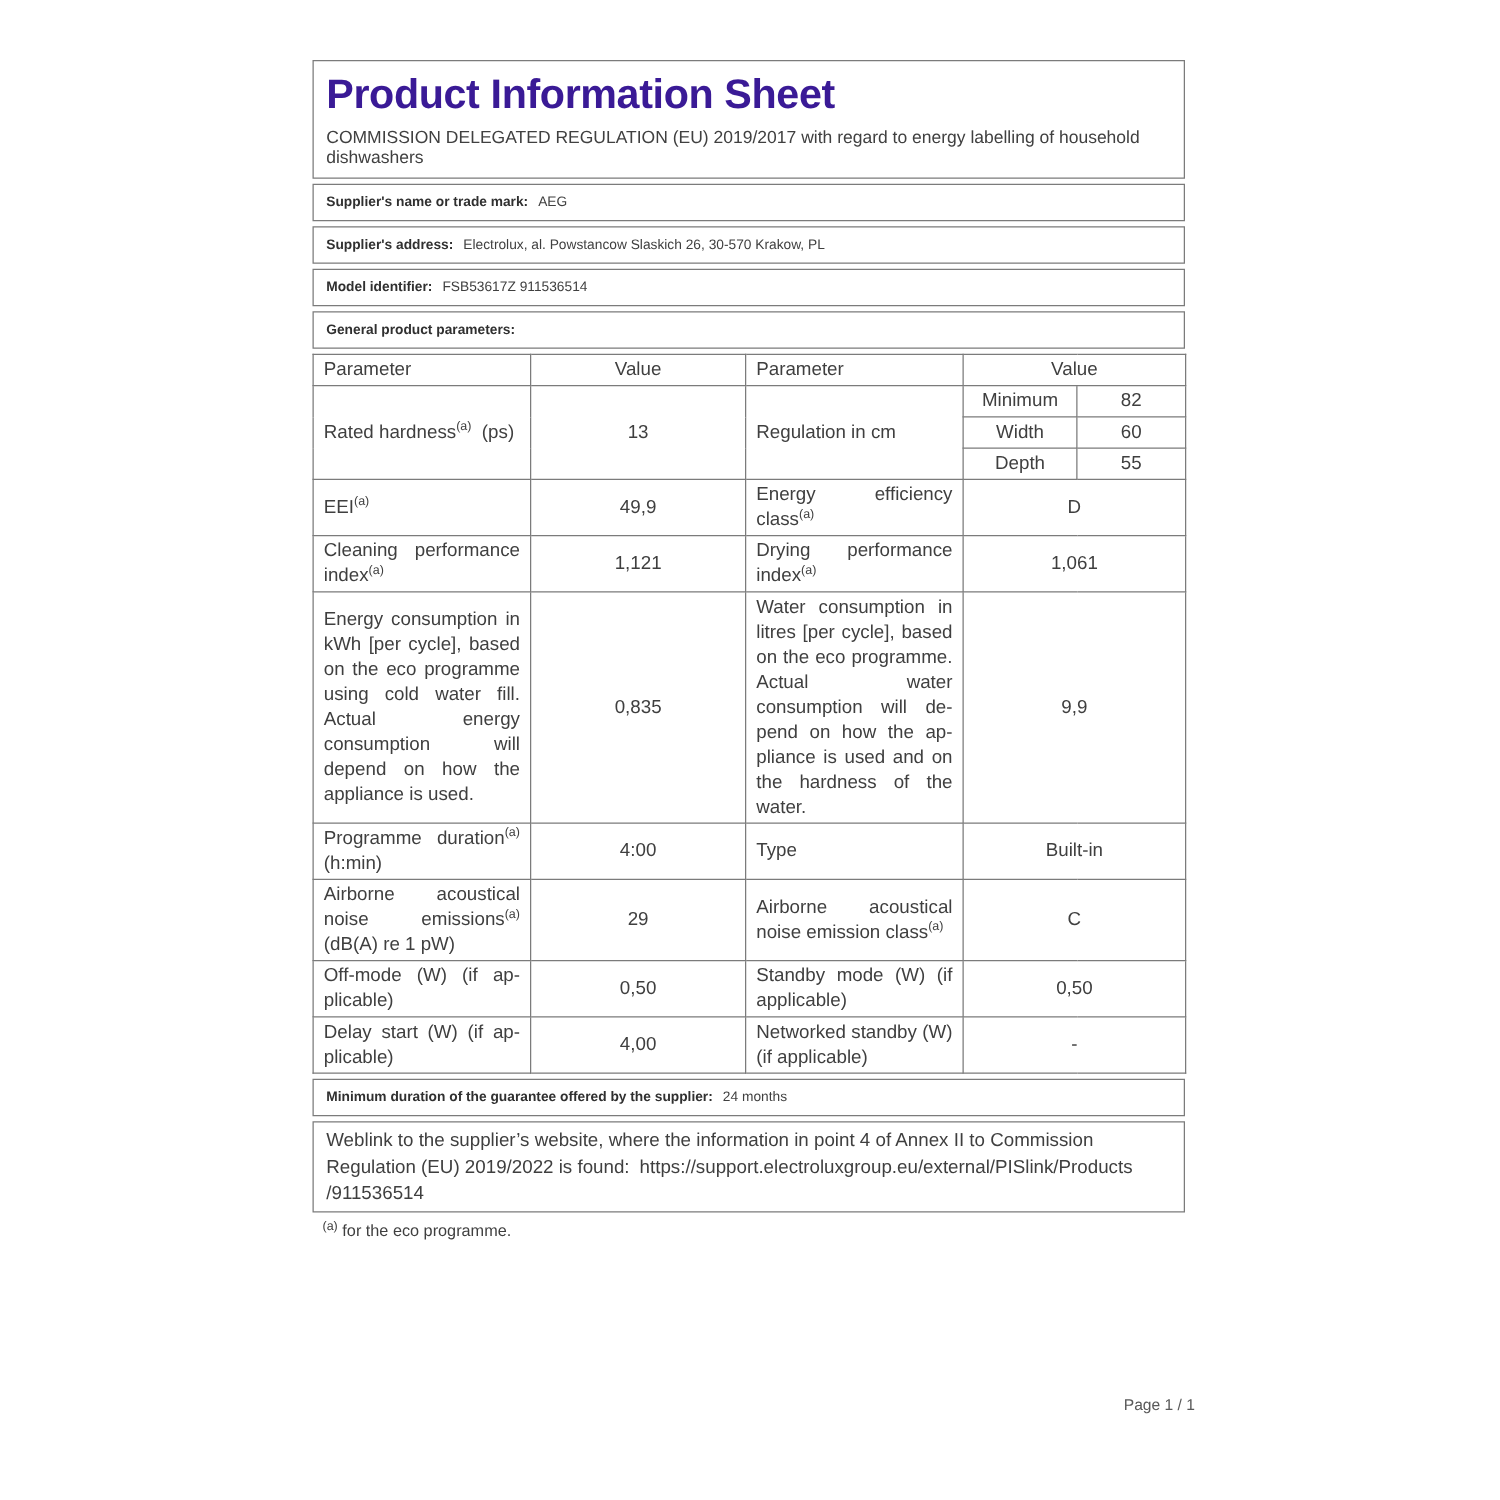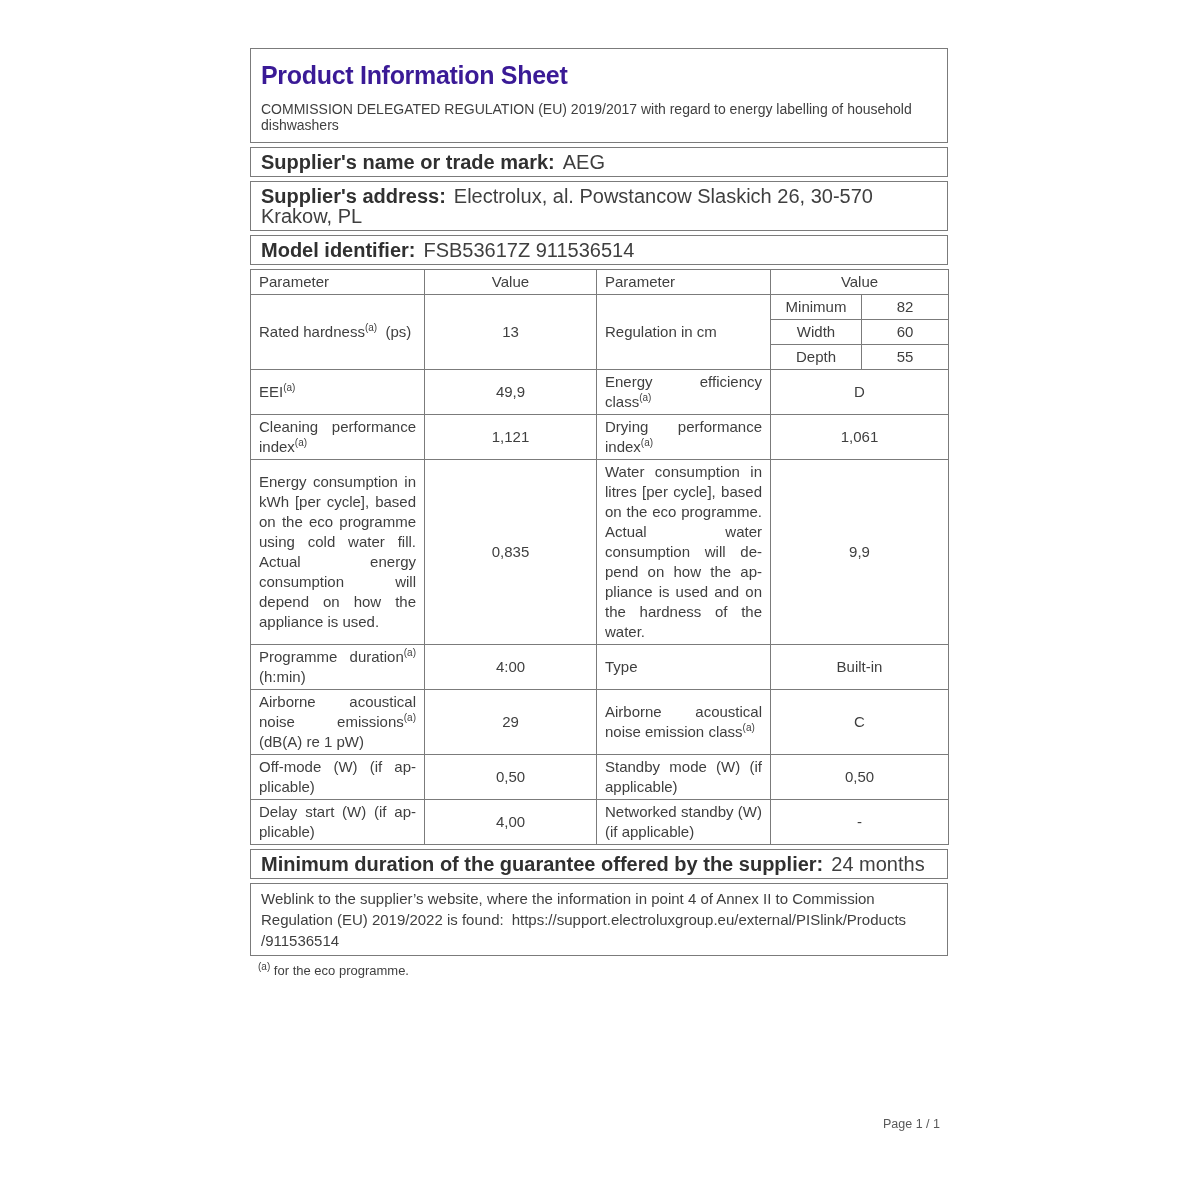--- a/index.html
+++ b/index.html
@@ -24,35 +24,35 @@
     border: 1px solid #7b7b7b;
     margin-bottom: 4px;
     box-sizing: border-box;
     background: #ffffff;
   }
   .title-box {
     padding: 7px 10px 9px 10px;
   }
   .title-box h1 {
     margin: 0;
-    font-size: 25px;
+    font-size: 33px;
     line-height: 38px;
     font-weight: 700;
     color: var(--accent, #3a1a96);
     letter-spacing: -0.3px;
   }
   .subtitle {
     margin-top: 7px;
     font-size: 14px;
     line-height: 16px;
     color: #404040;
   }
   .info-row {
     padding: 4px 10px;
-    font-size: 20px;
+    font-size: 11px;
     line-height: 20px;
   }
   .info-label, .section-label {
     font-weight: 700;
     color: #303030;
   }
   .info-value {
     margin-left: 8px;
     color: #3f3f3f;
   }
@@ -91,21 +91,21 @@
   .footnote {
     margin-top: 7px;
     padding-left: 8px;
     font-size: 13px;
     color: #3f3f3f;
   }
   .footnote sup { font-size: 10px; }
   .page-footer {
     position: absolute;
     top: 1117px;
-    right: 260px;
+    right: 244px;
     font-size: 12.5px;
     color: #595959;
   }
 </style>
 </head>
 <body>
 
 <div class="sheet">
 
   <div class="box title-box">
@@ -118,20 +118,23 @@
   </div>
 
   <div class="box info-row">
     <span class="info-label">Supplier's address:</span><span class="info-value">Electrolux, al. Powstancow Slaskich 26, 30-570 Krakow, PL</span>
   </div>
 
   <div class="box info-row">
     <span class="info-label">Model identifier:</span><span class="info-value">FSB53617Z 911536514</span>
   </div>
 
+  <div class="box info-row">
+    <span class="section-label">General product parameters:</span>
+  </div>
 
   <table class="params">
     <colgroup>
       <col style="width:174px">
         <col style="width:172px">
         <col style="width:174px">
         <col style="width:91px">
         <col style="width:87px">
     </colgroup>
     <tbody>

